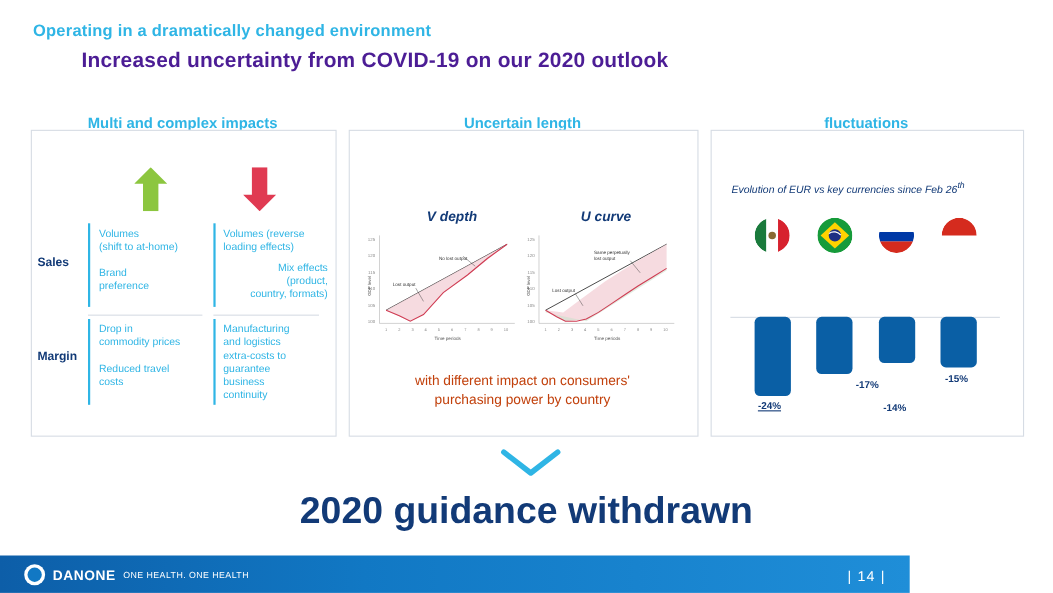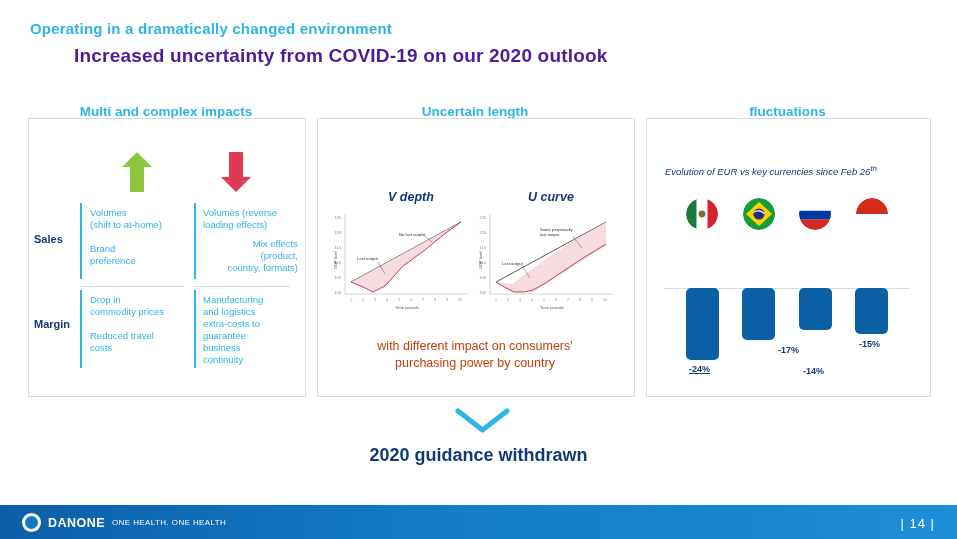--- a/index.html
+++ b/index.html
@@ -75,26 +75,26 @@
   .bar{
     position:absolute;background:#0a5fa5;border-radius:5px;
   }
   .barlabel{position:absolute;font-size:9px;font-weight:bold;color:#123a77;}
   .fx-baseline{position:absolute;height:1px;background:#d6dce4;}
 
   
   .chevron{position:absolute;left:455px;top:408px;width:55px;height:26px;}
   .bottom-statement{
     position:absolute;left:0;top:445px;width:957px;text-align:center;
-    font-size:18px;font-weight:bold;color:#123a77;
+    font-size:34px;font-weight:bold;color:#123a77;
   }
 
   
   .footer{
-    position:absolute;left:0;bottom:0;width:957px;height:34px;
+    position:absolute;left:0;bottom:0;width:827px;height:34px;
     background:#0f6fc0;
     background:linear-gradient(90deg,#0d5ea8 0%,#1178c4 40%,#1f8ed8 100%);
   }
   .footer-logo-circle{
     position:absolute;left:22px;top:8px;width:19px;height:19px;border-radius:50%;
     background:#ffffff;
   }
   .footer-logo-inner{
     position:absolute;left:25px;top:11px;width:13px;height:13px;border-radius:50%;
     background:#1178c4;

